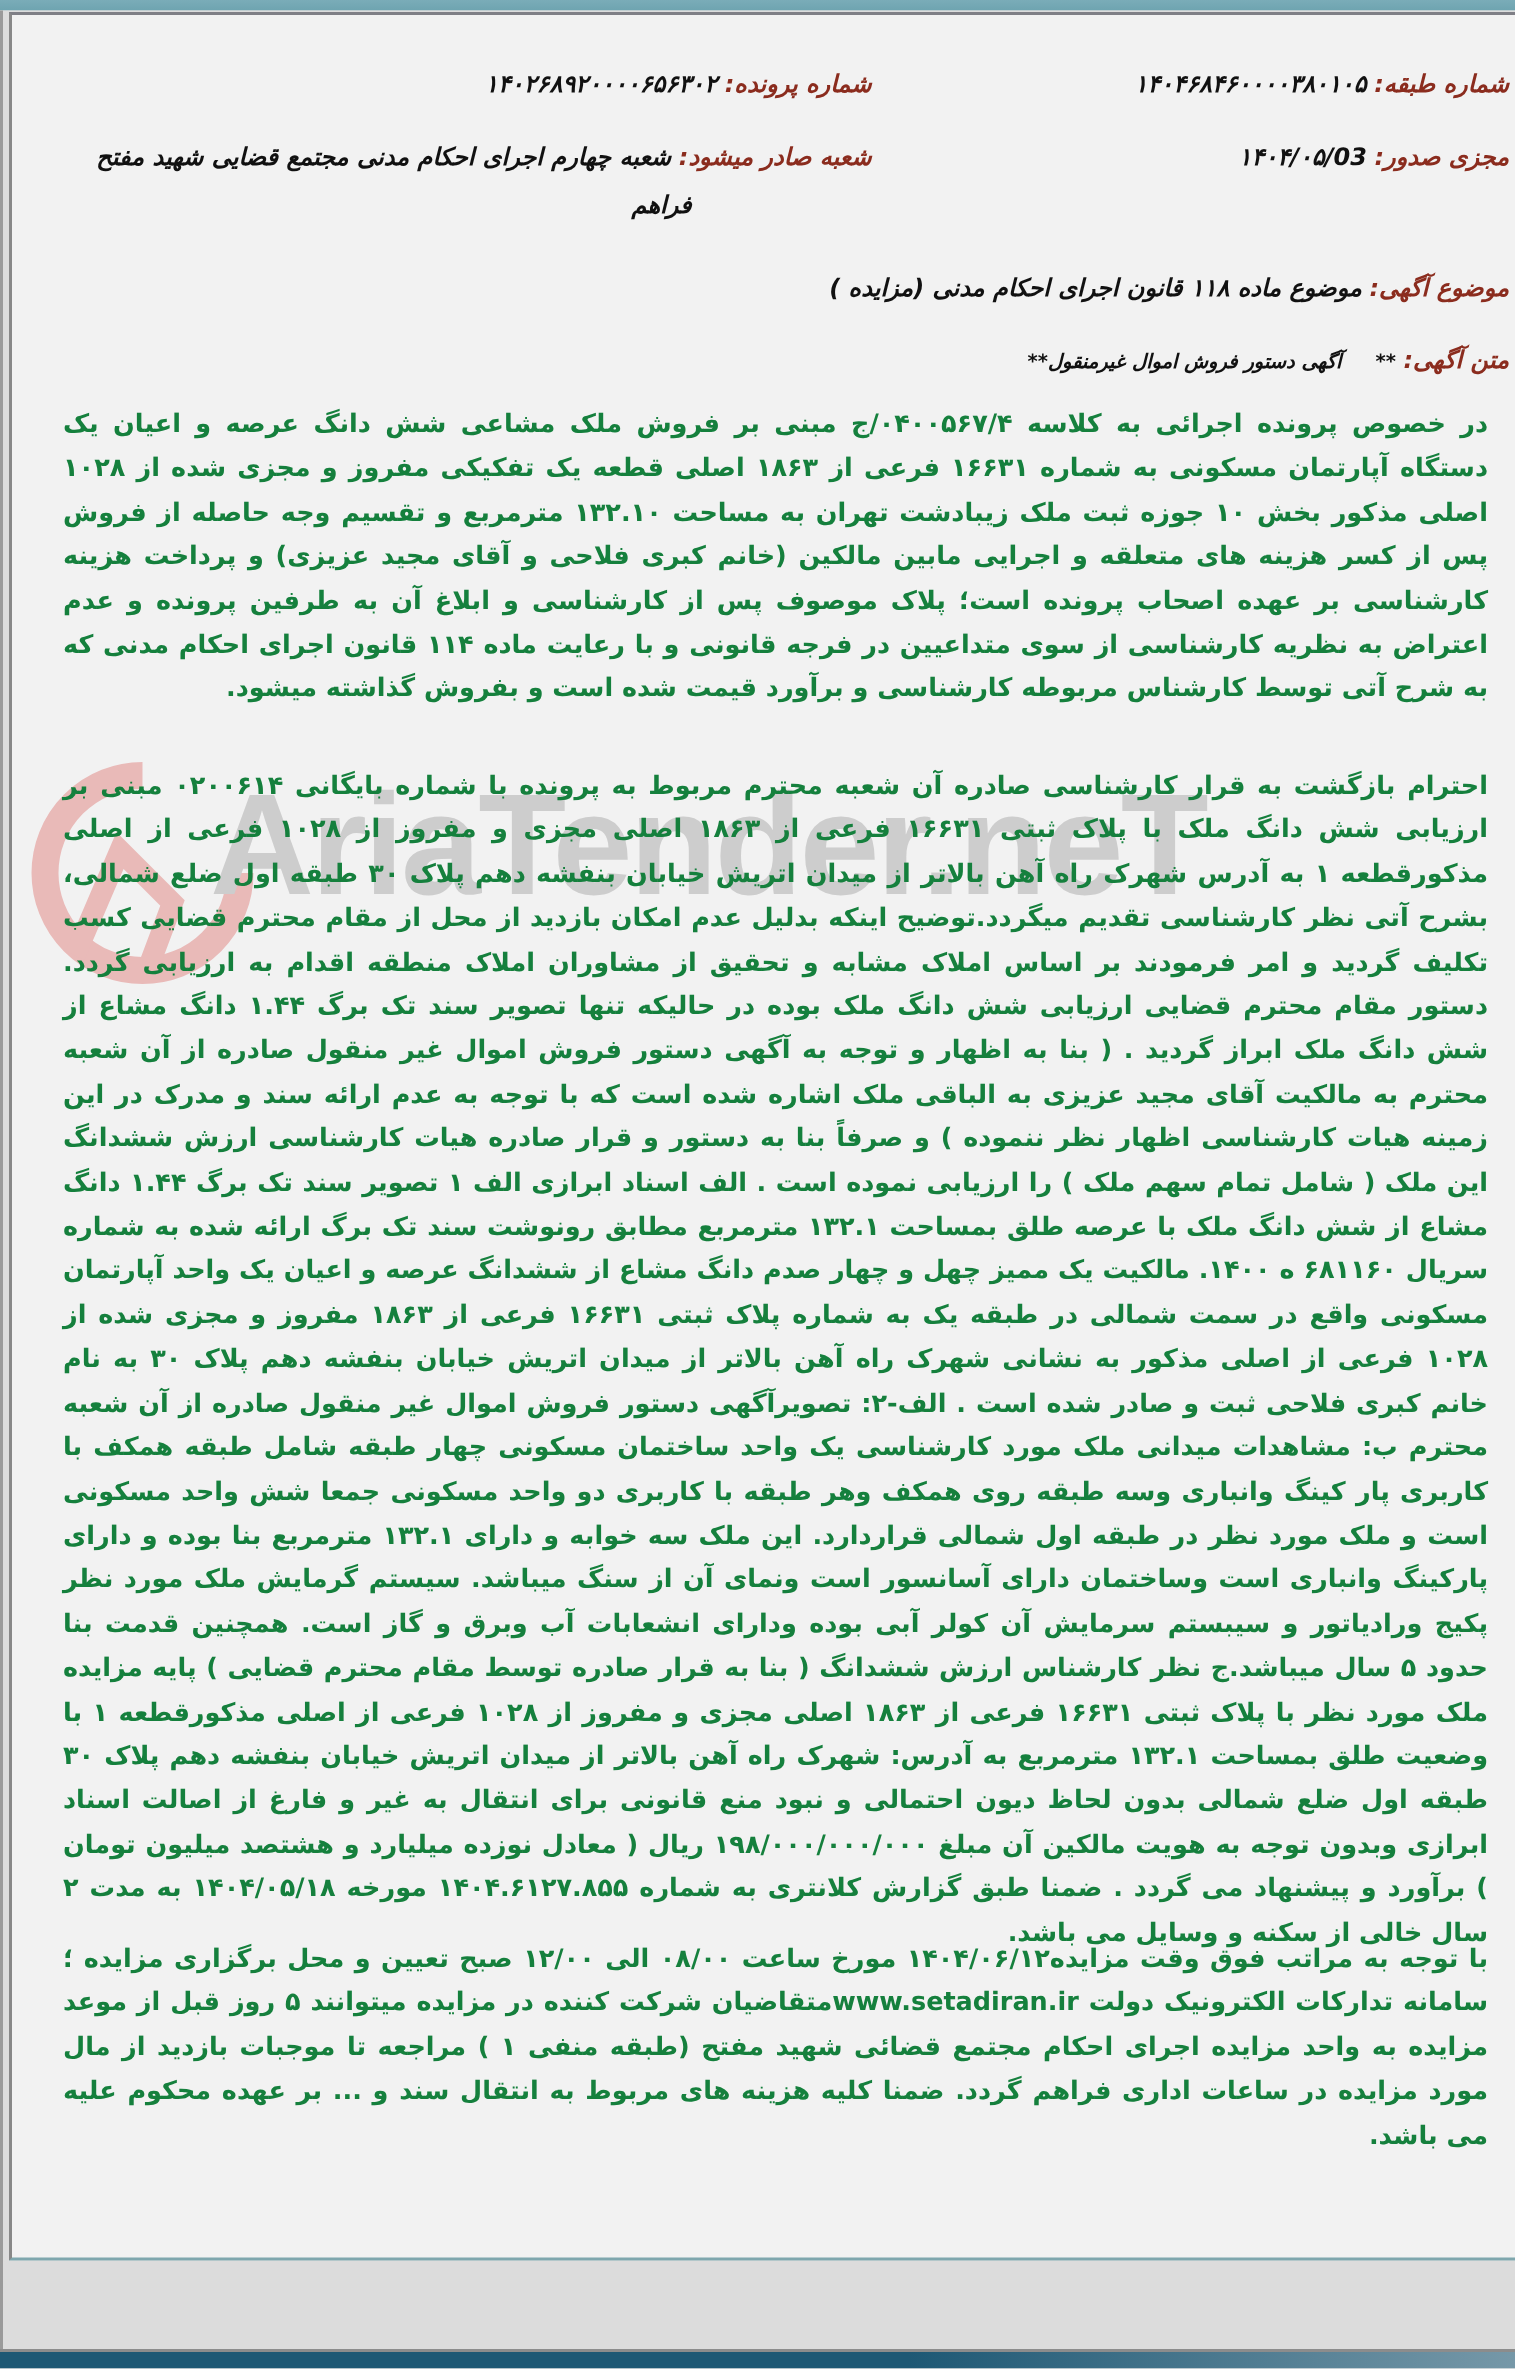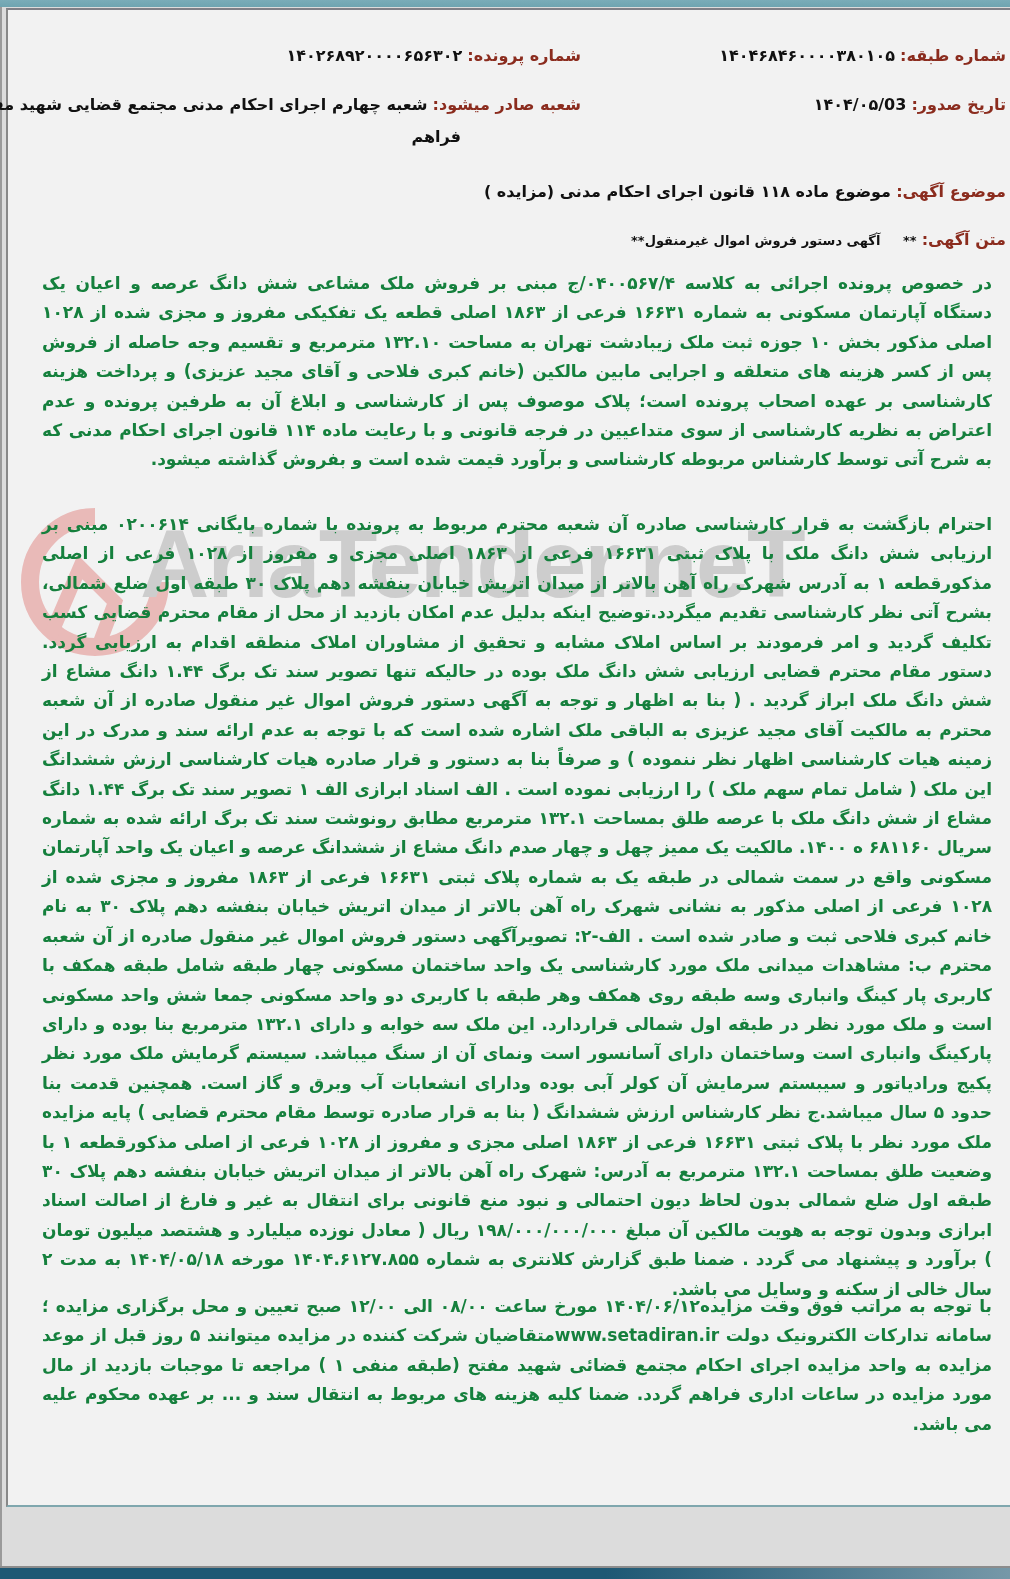--- a/index.html
+++ b/index.html
@@ -26,21 +26,21 @@
       box-sizing: border-box;
       direction: rtl;
     }
     .bottom-bar {
       position: absolute; left: 0; top: 1566px; width: 1010px; height: 13px;
       background: linear-gradient(to right, #1e5874 0%, #1e5874 60%, #7698a8 100%);
       border-top: 2px solid #8c8c8c; box-sizing: border-box;
     }
     .label { color: #8b2c1e; font-weight: bold; font-size: 16px; }
     .value { color: #111; font-weight: bold; font-size: 16px; }
-    .meta-row { position: absolute; direction: rtl; white-space: nowrap; }
+    .meta-row { position: absolute; direction: rtl; white-space: nowrap; font-style: italic; }
     .body-text {
       position: absolute; right: 20px; width: 950px;
       color: #15803d; font-weight: bold;
       font-size: 17px; line-height: 29.4px;
       text-align: justify; text-align-last: right;
       direction: rtl;
     }
     .watermark {
       position: absolute; left: 12px; top: 497px; width: 560px; height: 160px;
       pointer-events: none; opacity: 0.35;
@@ -63,21 +63,21 @@
     <div class="meta-row" style="right:6px; top:36px;">
       <span class="label">شماره طبقه:</span>
       <span class="value">۱۴۰۴۶۸۴۶۰۰۰۰۳۸۰۱۰۵</span>
     </div>
     <div class="meta-row" style="right:431px; top:36px;">
       <span class="label">شماره پرونده:</span>
       <span class="value">۱۴۰۲۶۸۹۲۰۰۰۰۶۵۶۳۰۲</span>
     </div>
 
     <div class="meta-row" style="right:6px; top:85px;">
-      <span class="label">تاریخ صدور:</span>
+      <span class="label">مجزی صدور:</span>
       <span class="value">۱۴۰۴/۰۵/03</span>
     </div>
     <div class="meta-row" style="right:431px; top:85px;">
       <span class="label">شعبه صادر میشود:</span>
       <span class="value">شعبه چهارم اجرای احکام مدنی مجتمع قضایی شهید مفتح</span>
     </div>
     <div class="meta-row" style="right:551px; top:117px;">
       <span class="value">فراهم</span>
     </div>
 

